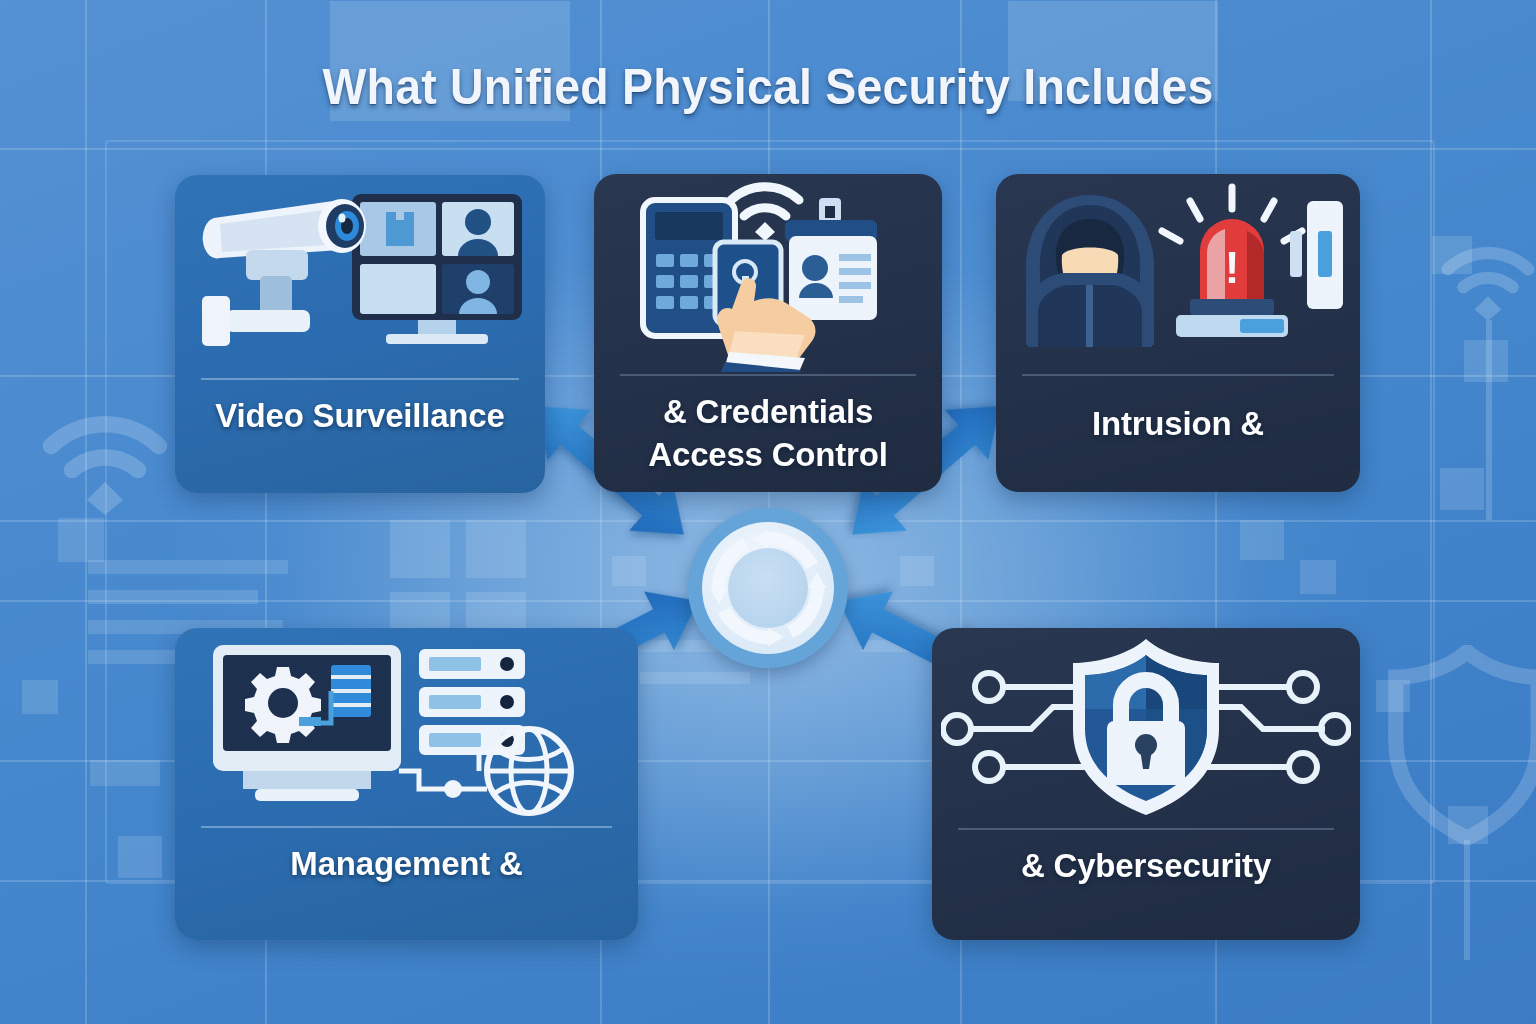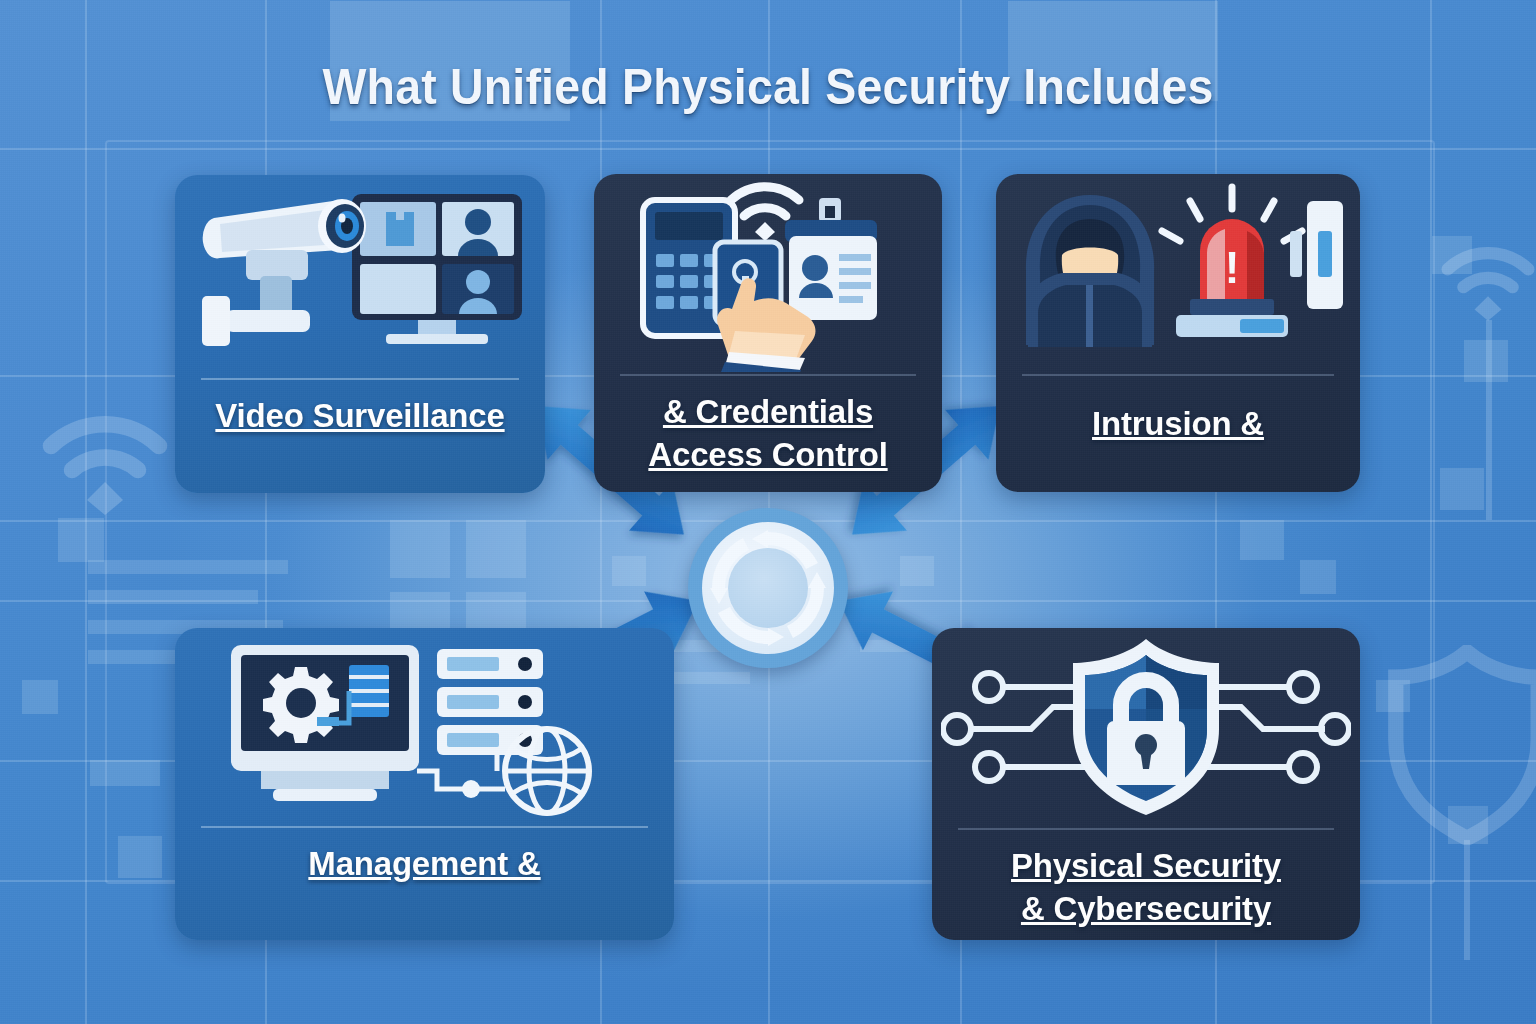--- a/index.html
+++ b/index.html
@@ -94,21 +94,20 @@
   .card-label {
     position: absolute;
     left: 10px; right: 10px;
     text-align: center;
     color: #ffffff;
     font-weight: 700;
     font-size: 33px;
     line-height: 1.30;
     text-shadow: 0 2px 4px rgba(6,22,45,0.55);
     letter-spacing: -0.2px;
-    text-decoration: underline;
   }
 
   
   .hub {
     position: absolute;
     left: 688px;
     top: 508px;
     width: 160px;
     height: 160px;
   }
@@ -394,21 +393,21 @@
           <rect x="286" y="52" width="12" height="46" rx="3" fill="#cfe2f3"></rect>
         </g>
       </svg>
     </div>
     <div class="card-divider" style="top:200px;"></div>
     <div class="card-label" style="top:229px;">
       <div>Intrusion &amp;</div>
     </div>
   </div>
 
-  <div class="card light" style="left:175px; top:628px; width:463px; height:312px;padding-left:36px;">
+  <div class="card light" style="left:175px; top:628px; width:463px; height:312px;">
     <div class="card-art" style="height:196px;">
       <svg width="400" height="190" viewBox="0 0 400 190">
 
         <g>
           <rect x="6" y="14" width="188" height="126" rx="10" fill="#e4eef8"></rect>
           <rect x="16" y="24" width="168" height="96" rx="4" fill="#1b2f4e"></rect>
 
           <g fill="#f1f6fc">
             <path d="M70,36 l12,0 2,9 8,3 7,-6 9,9 -6,7 3,8 9,2 0,12 -9,2 -3,8 6,7 -9,9 -7,-6 -8,3 -2,9 -12,0 -2,-9 -8,-3 -7,6 -9,-9 6,-7 -3,-8 -9,-2 0,-12 9,-2 3,-8 -6,-7 9,-9 7,6 8,-3 z"></path>
           </g>
@@ -489,21 +488,20 @@
 
           <path d="M180,92 L180,72 a25,25 0 0 1 50,0 L230,92" fill="none" stroke="#eef5fc" stroke-width="16"></path>
           <rect x="166" y="88" width="78" height="64" rx="7" fill="#eef5fc"></rect>
           <circle cx="205" cy="112" r="11" fill="#27405f"></circle>
           <path d="M199,116 L211,116 L208,136 L202,136 Z" fill="#27405f"></path>
         </g>
       </svg>
     </div>
     <div class="card-divider" style="top:200px;"></div>
     <div class="card-label" style="top:217px;">
-      <div>Physical Security</div>
       <div>&amp; Cybersecurity</div>
     </div>
   </div>
 
   <div class="hub">
     <div class="hub-ring"></div>
     <div class="hub-inner"></div>
     <svg class="hub-svg" viewBox="0 0 160 160">
       <g fill="#f3f9ff">
         <path d="M80,24 A56,56 0 0 1 130,55 L118,61 A43,43 0 0 0 80,37 Z"></path>

